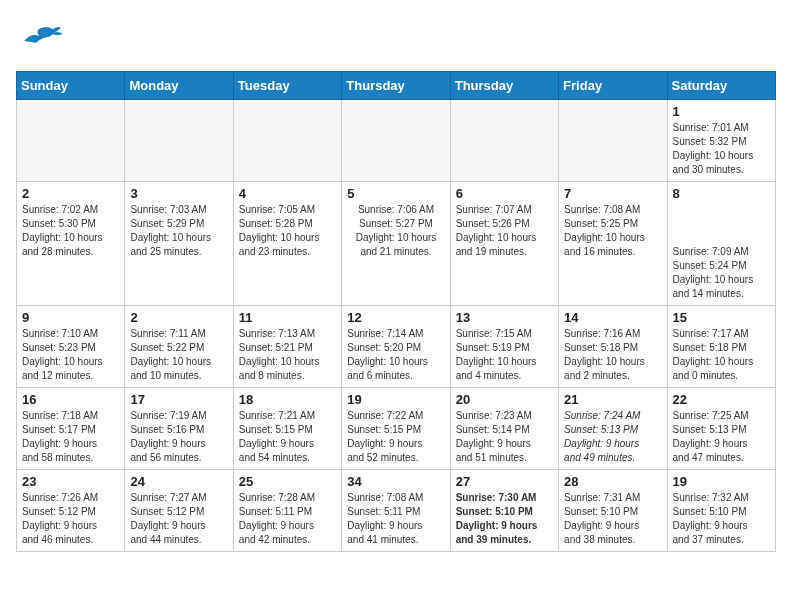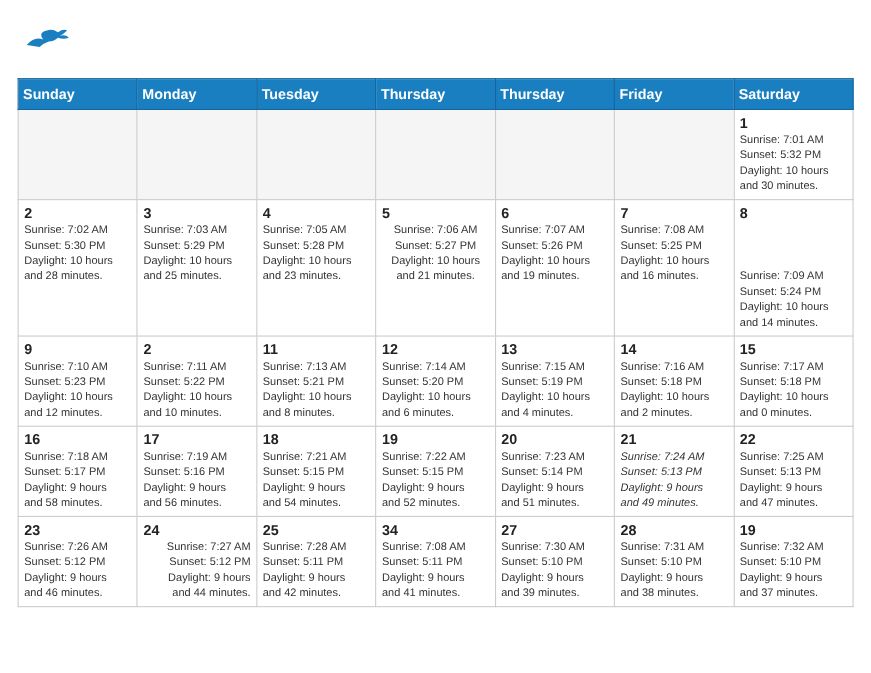--- a/index.html
+++ b/index.html
@@ -272,42 +272,42 @@
       <tr>
         <td>
           <span class="day-number">23</span>
           <div class="day-info" style="white-space: pre-line;">Sunrise: 7:26 AM
 Sunset: 5:12 PM
 Daylight: 9 hours
 and 46 minutes.</div>
         </td>
         <td>
           <span class="day-number">24</span>
-          <div class="day-info" style="white-space: pre-line; text-align: right;">Sunrise: 7:27 AM
+          <div class="day-info" style="white-space: pre-line;">Sunrise: 7:27 AM
 Sunset: 5:12 PM
 Daylight: 9 hours
 and 44 minutes.</div>
         </td>
         <td>
           <span class="day-number">25</span>
           <div class="day-info" style="white-space: pre-line;">Sunrise: 7:28 AM
 Sunset: 5:11 PM
 Daylight: 9 hours
 and 42 minutes.</div>
         </td>
         <td>
           <span class="day-number">34</span>
           <div class="day-info" style="white-space: pre-line;">Sunrise: 7:08 AM
 Sunset: 5:11 PM
 Daylight: 9 hours
 and 41 minutes.</div>
         </td>
         <td>
           <span class="day-number">27</span>
-          <div class="day-info" style="white-space: pre-line;">Sunrise: 7:30 AM
+          <div class="day-info" style="white-space: pre-line; font-weight: bold;">Sunrise: 7:30 AM
 Sunset: 5:10 PM
 Daylight: 9 hours
 and 39 minutes.</div>
         </td>
         <td>
           <span class="day-number">28</span>
           <div class="day-info" style="white-space: pre-line;">Sunrise: 7:31 AM
 Sunset: 5:10 PM
 Daylight: 9 hours
 and 38 minutes.</div>

